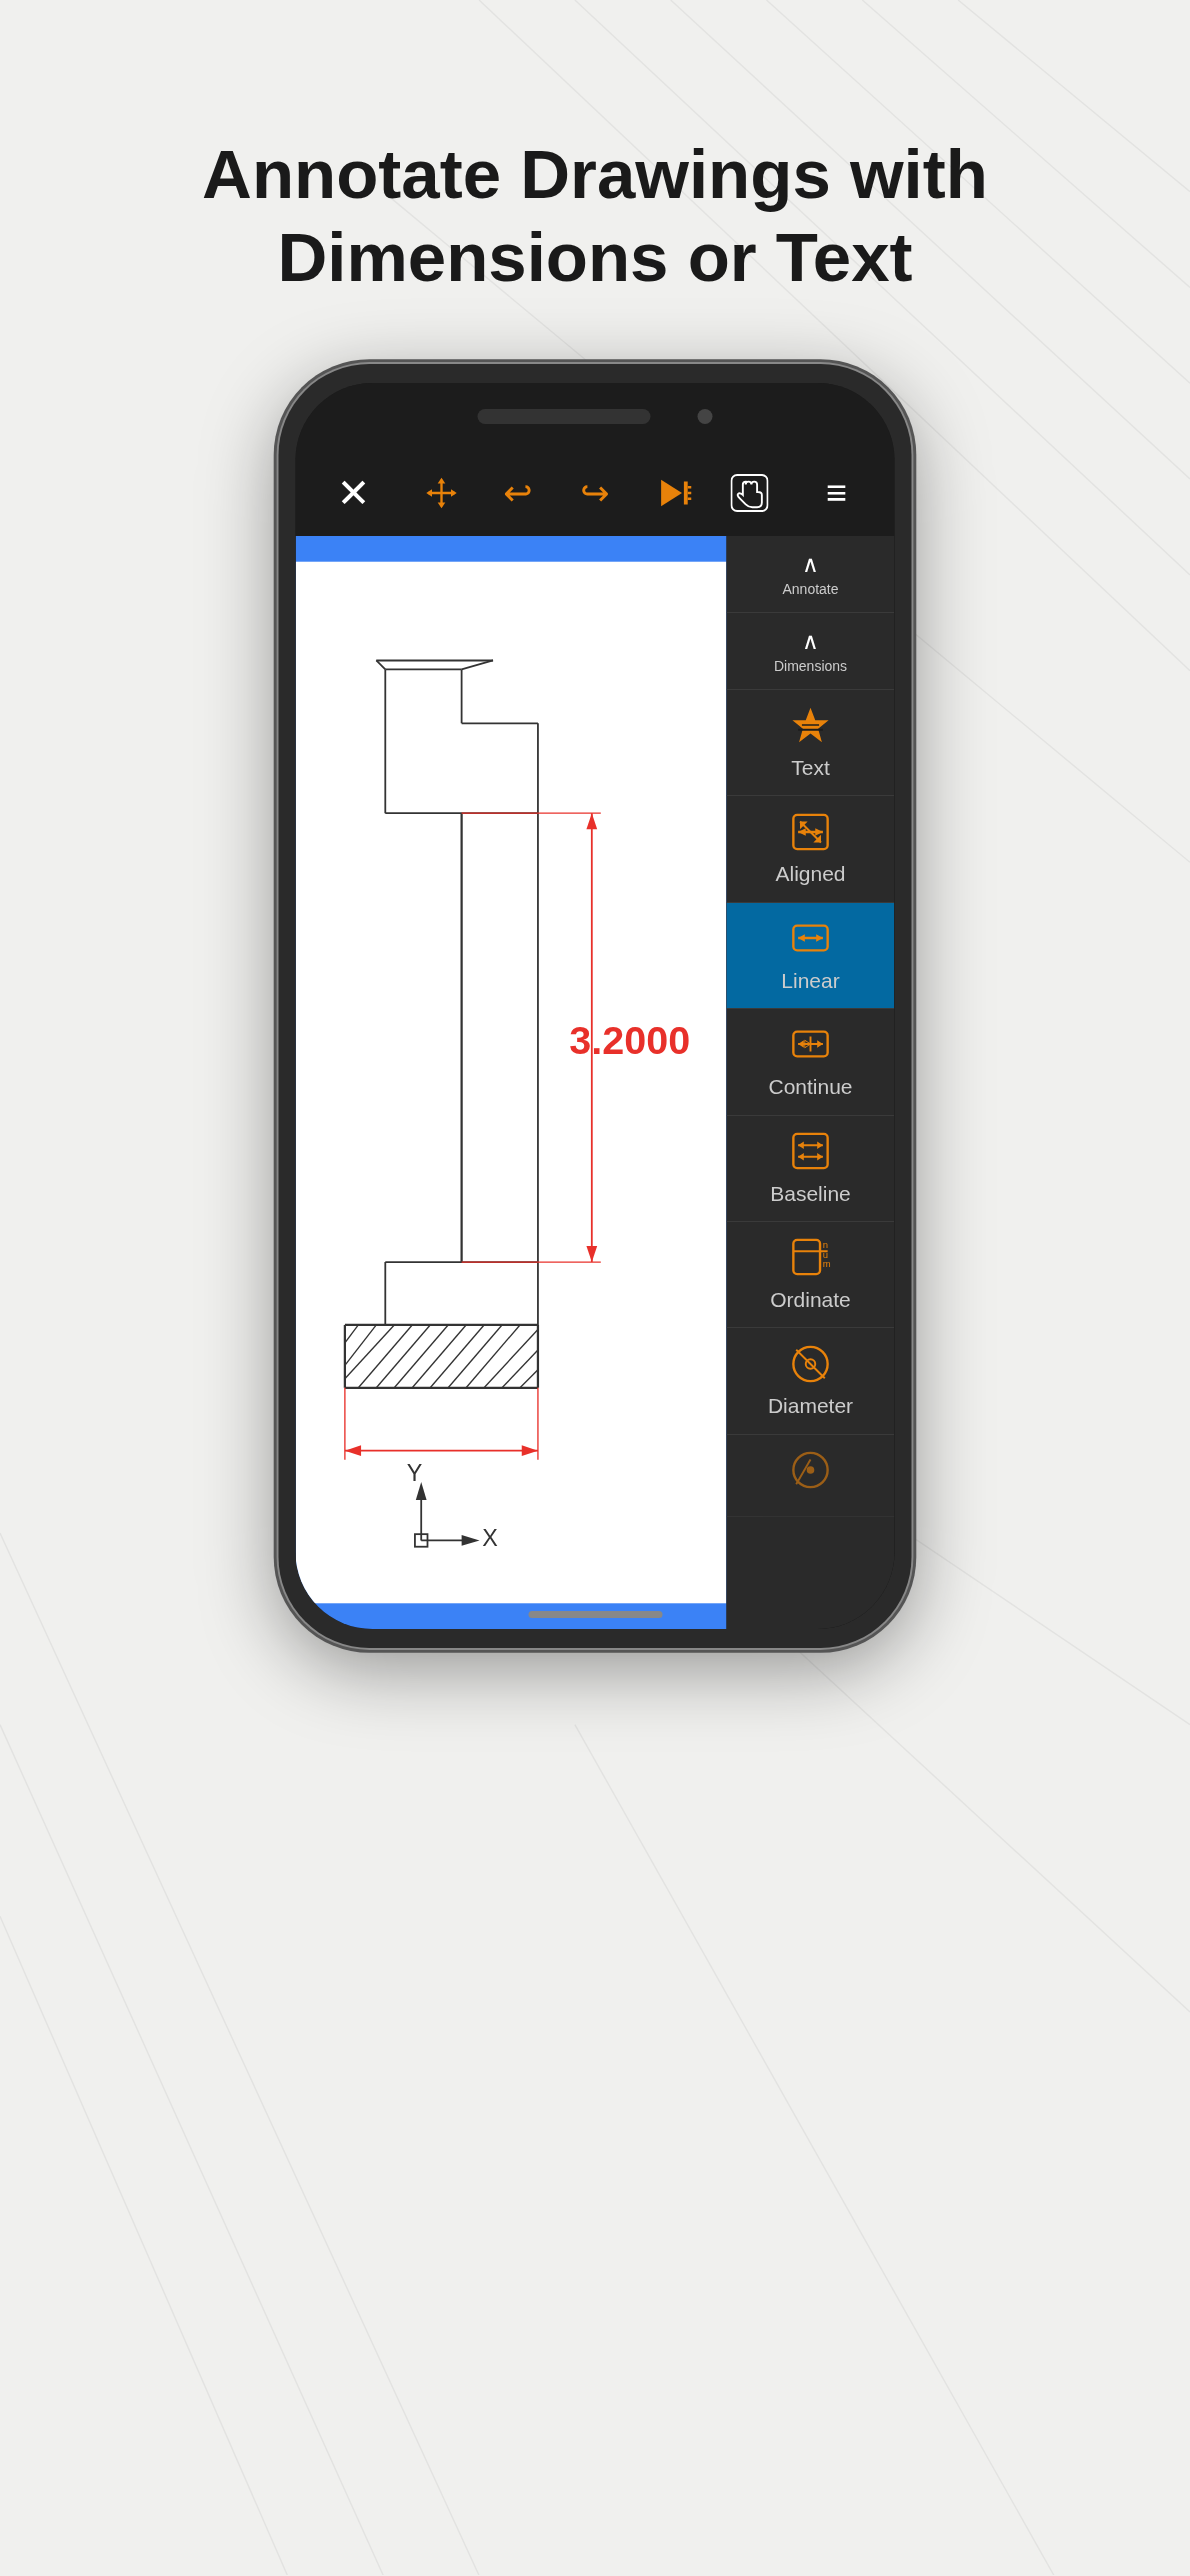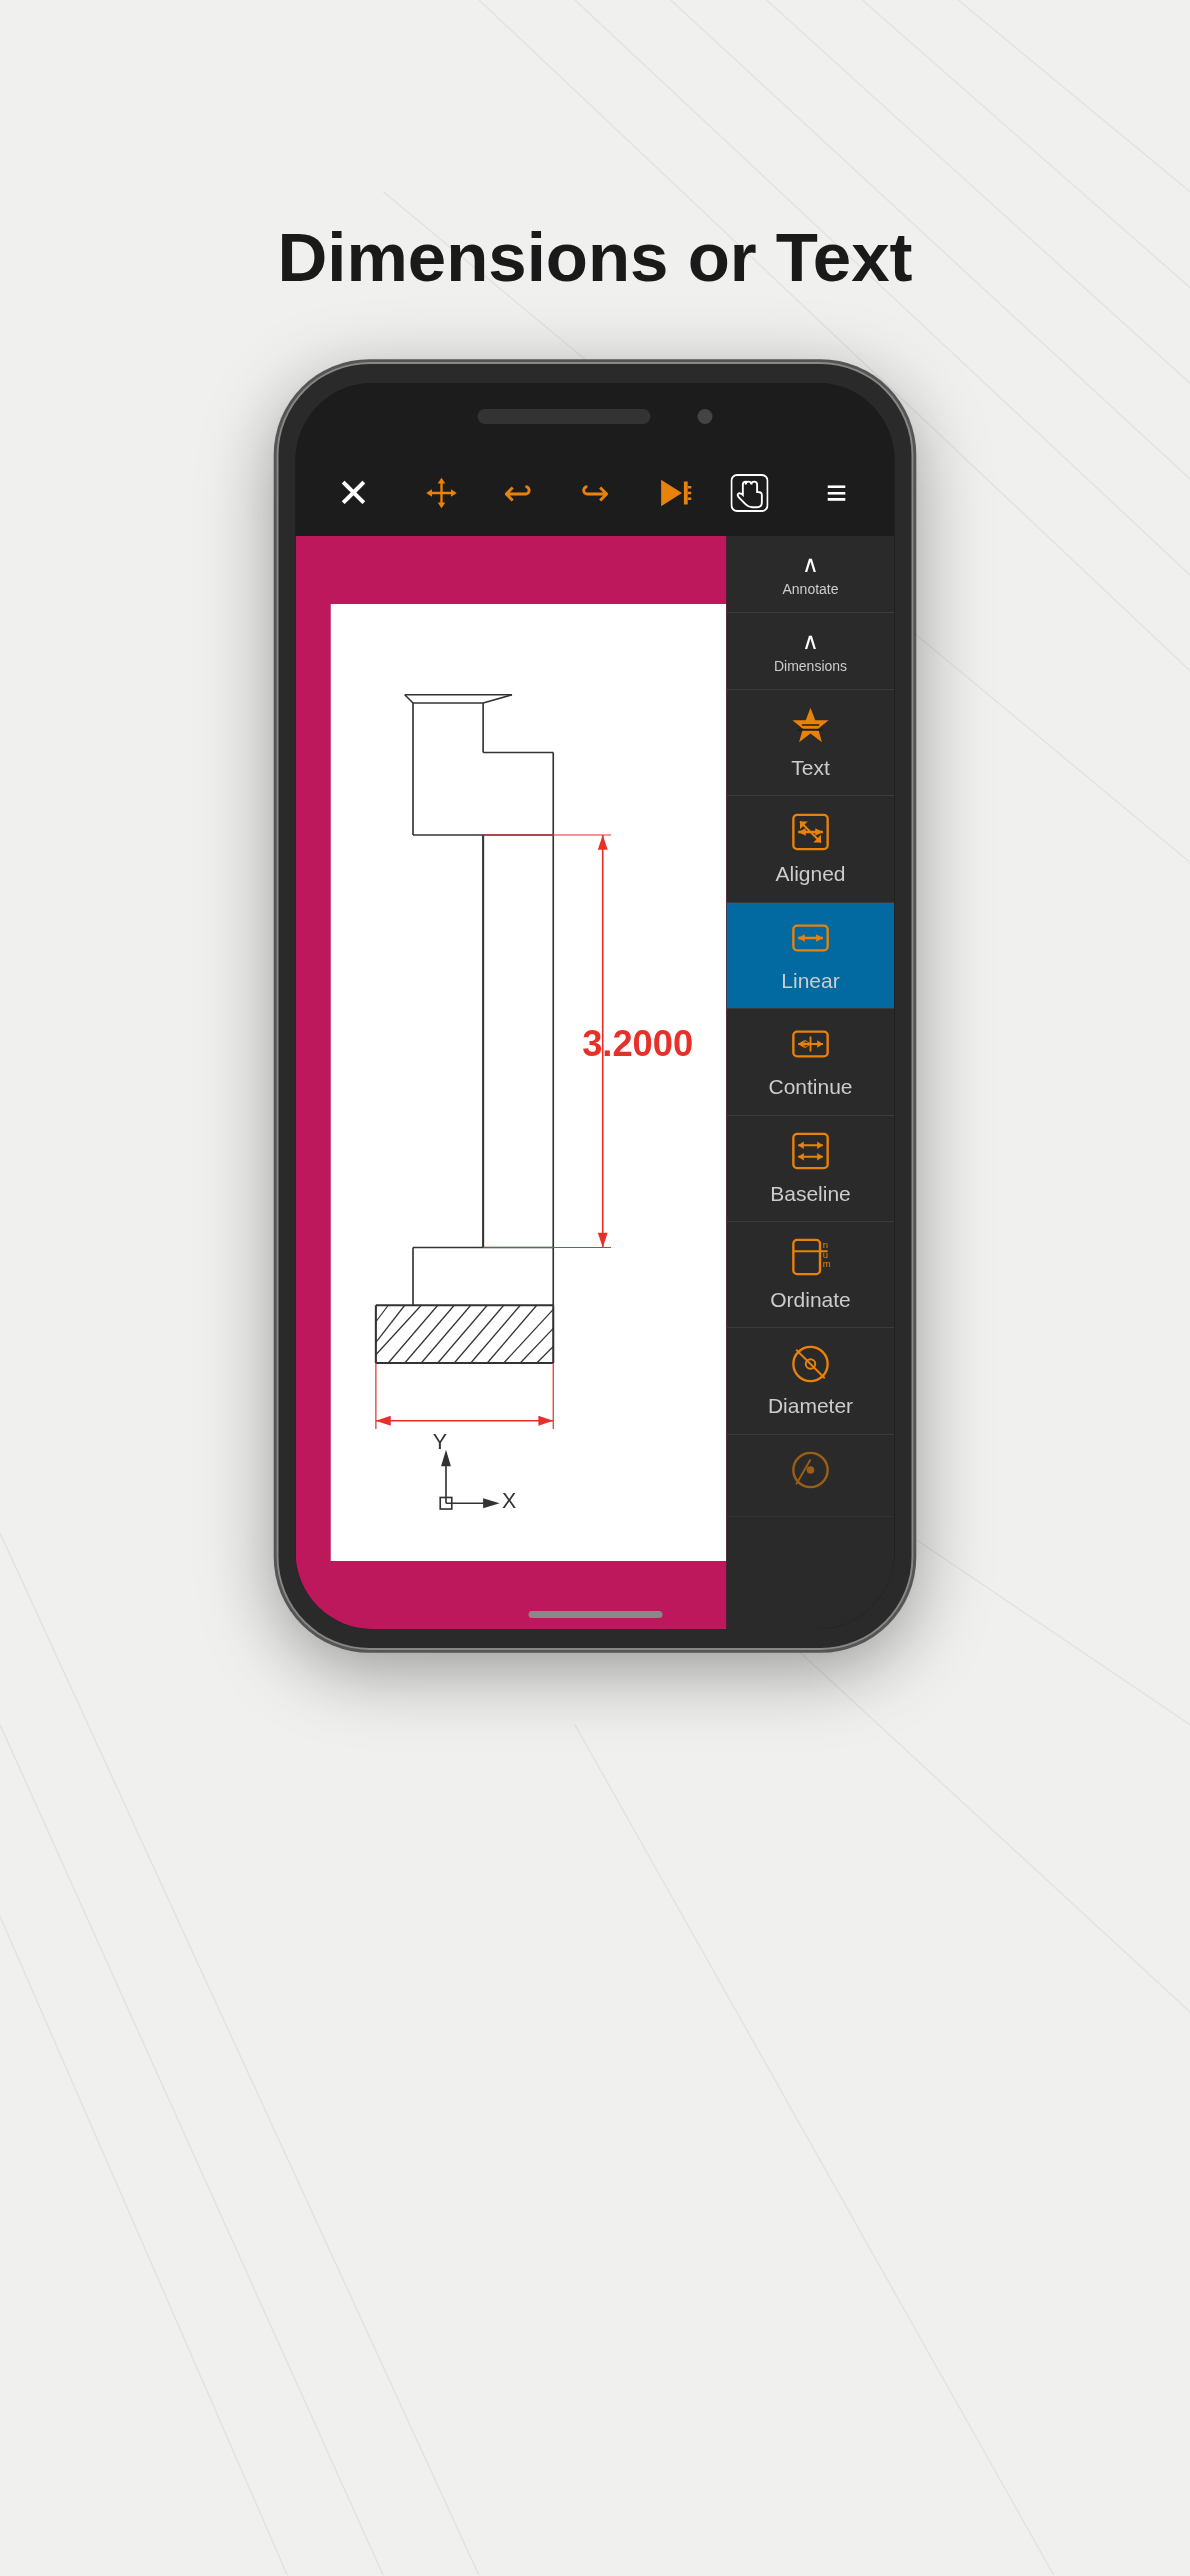--- a/index.html
+++ b/index.html
@@ -134,23 +134,22 @@
       gap: 19px;
     }
 
     
     .drawing-area {
       position: absolute;
       top: 86px;
       left: 0;
       right: 168px;
       bottom: 0;
-      background: #be185d;
-      overflow: hidden;
-      padding-left: 35px;
+      background: #3b82f6;
+      overflow: hidden;
     }
 
     
     .drawing-svg {
       width: 100%;
       height: 100%;
     }
 
     
     .sidebar {
@@ -237,21 +236,21 @@
   <line x1="400" y1="200" x2="1242" y2="900" stroke="#999" stroke-width="1.5"></line>
   <line x1="650" y1="1400" x2="1242" y2="1800" stroke="#999" stroke-width="1.5"></line>
   <line x1="700" y1="1600" x2="1242" y2="2100" stroke="#999" stroke-width="1.5"></line>
   <line x1="600" y1="1800" x2="1100" y2="2688" stroke="#999" stroke-width="1.5"></line>
   <line x1="0" y1="1800" x2="400" y2="2688" stroke="#999" stroke-width="1.5"></line>
   <line x1="0" y1="1600" x2="500" y2="2688" stroke="#999" stroke-width="1.5"></line>
   <line x1="0" y1="2000" x2="300" y2="2688" stroke="#999" stroke-width="1.5"></line>
 </svg>
 
 <div class="page-title">
-  <br>
+  <span>Annotate Drawings with</span><br>
   <span>Dimensions or Text</span>
 </div>
 
 <div class="phone-frame">
   <div class="phone-screen">
 
     <div class="phone-notch">
       <div class="phone-notch-bar"></div>
       <div class="phone-notch-camera"></div>
     </div>

